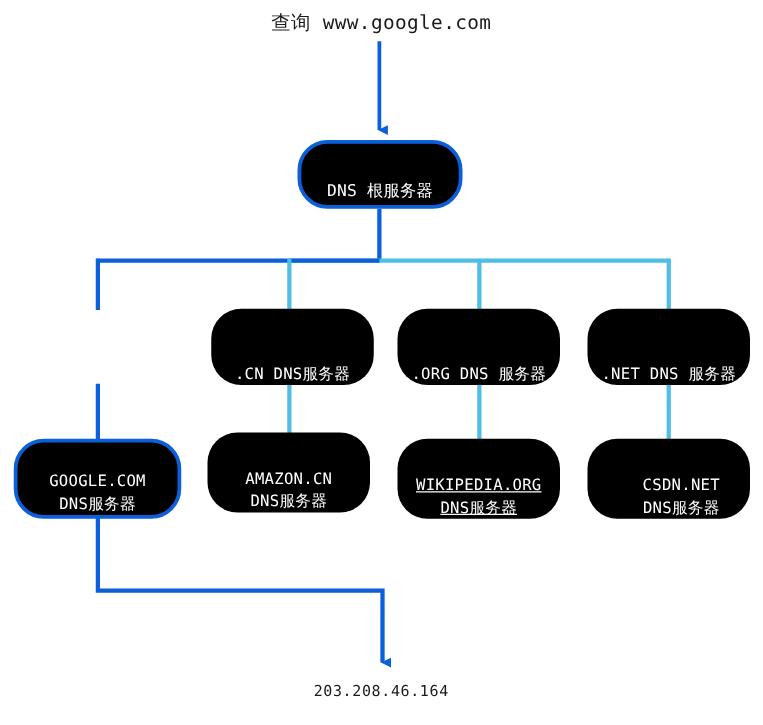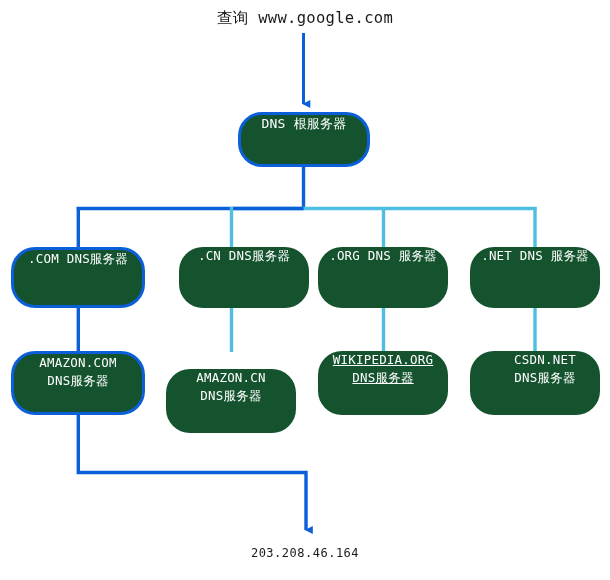--- a/index.html
+++ b/index.html
@@ -25,26 +25,26 @@
     position: absolute;
     left: 0;
     top: 0;
     width: 610px;
     height: 580px;
     pointer-events: none;
   }
   .node {
     position: absolute;
     box-sizing: border-box;
-    background: #14532d;
+    background: #000000;
     color: #ffffff;
     display: flex;
     flex-direction: column;
     align-items: center;
-    justify-content: flex-start;
+    justify-content: flex-end;
     text-align: center;
     font-family: "DejaVu Sans Mono", "Liberation Mono", monospace;
     font-size: 12.5px;
     line-height: 1.45;
     letter-spacing: 0.2px;
     white-space: pre;
     border-radius: 24px;
   }
   .node.highlight {
     border: 3px solid #0B5FD8;
@@ -70,25 +70,25 @@
     width: 610px;
     text-align: center;
     font-size: 12px;
     letter-spacing: 0.5px;
   }
   #root-node {
     left: 238px; top: 112px; width: 132px; height: 55px;
     font-size: 13px;
   }
   #tld-com   { left: 11px;  top: 247px; width: 134px; height: 61px; }
-  #tld-cn    { left: 179px; top: 247px; width: 130px; height: 61px; }
+  #tld-cn    { left: 169px; top: 247px; width: 130px; height: 61px; }
   #tld-org   { left: 318px; top: 247px; width: 130px; height: 61px; }
   #tld-net   { left: 470px; top: 247px; width: 130px; height: 61px; }
   #auth-google    { left: 11px;  top: 351px; width: 134px; height: 64px; }
-  #auth-amazon    { left: 166px; top: 369px; width: 130px; height: 64px; }
+  #auth-amazon    { left: 166px; top: 346px; width: 130px; height: 64px; }
   #auth-wikipedia { left: 318px; top: 351px; width: 130px; height: 64px; text-decoration: underline; }
   #auth-csdn      { left: 470px; top: 351px; width: 130px; height: 64px; padding-left: 20px; }
 </style>
 </head>
 <body>
 
 <div id="diagram-root">
 
   <svg class="wires" viewBox="0 0 610 580" width="610" height="580">
     <defs>
@@ -142,38 +142,35 @@
       <path d="M78.3,414 L78.3,472.5 L306,472.5 L306,530" fill="none" stroke="#0B5FD8" stroke-width="3.4" marker-end="url(#arrow-dark)"></path>
     </g>
   </svg>
 
   <div class="caption" id="query-caption">查询 www.google.com</div>
 
   <div class="node highlight" id="root-node">
     <span class="node-line">DNS 根服务器</span>
   </div>
 
-  <div class="node highlight" id="tld-com">
-    <span class="node-line">.COM DNS服务器</span>
-  </div>
 
   <div class="node" id="tld-cn">
     <span class="node-line">.CN DNS服务器</span>
   </div>
 
   <div class="node" id="tld-org">
     <span class="node-line">.ORG DNS 服务器</span>
   </div>
 
   <div class="node" id="tld-net">
     <span class="node-line">.NET DNS 服务器</span>
   </div>
 
   <div class="node highlight" id="auth-google">
-    <span class="node-line">AMAZON.COM</span>
+    <span class="node-line">GOOGLE.COM</span>
     <span class="node-line">DNS服务器</span>
   </div>
 
   <div class="node" id="auth-amazon">
     <span class="node-line">AMAZON.CN</span>
     <span class="node-line">DNS服务器</span>
   </div>
 
   <div class="node" id="auth-wikipedia">
     <span class="node-line">WIKIPEDIA.ORG</span>

